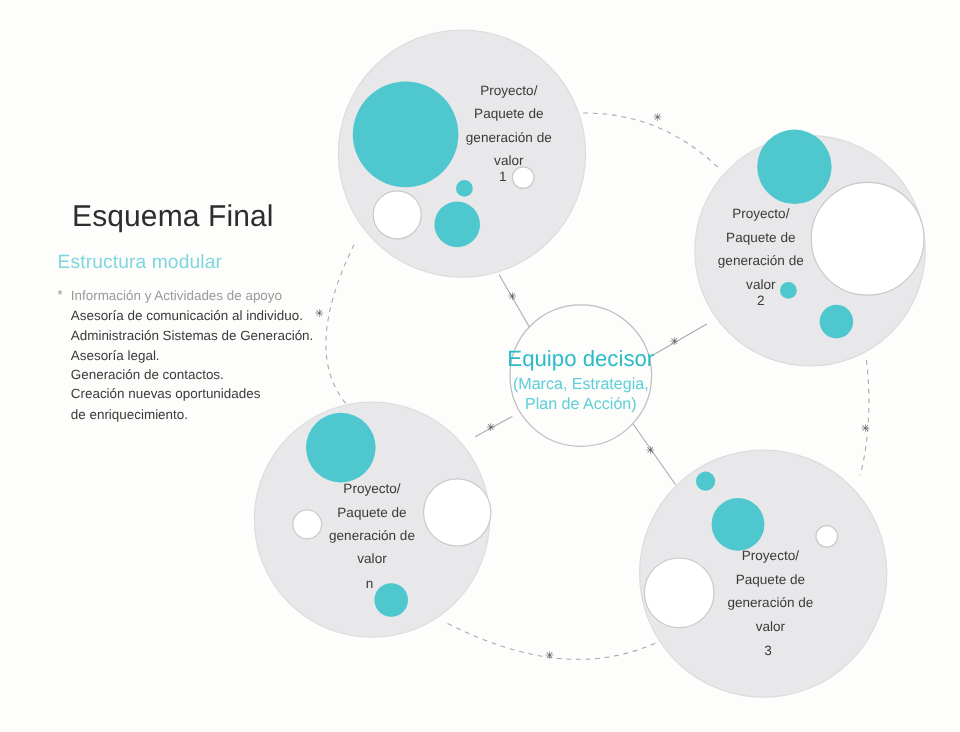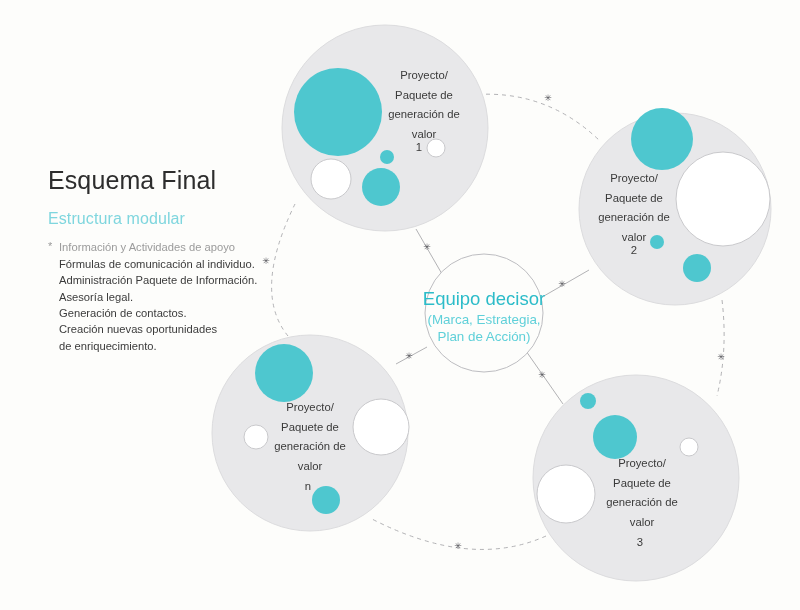--- a/index.html
+++ b/index.html
@@ -9,21 +9,21 @@
     font-family:"Liberation Sans", sans-serif;
     overflow:hidden;
     position:relative;
   }
   #stage{position:absolute;inset:0;width:800px;height:610px;}
   svg#scene{position:absolute;left:0;top:0;width:800px;height:610px;}
 
   .txtblock{position:absolute;left:48px;top:166px;width:260px;}
   .title{
     font-size:25px;color:#2d2d2d;letter-spacing:.1px;
-    line-height:1.12;font-weight:400;margin:0 0 2px 0;
+    line-height:1.12;font-weight:400;margin:0 0 2px 12px;
   }
   .subtitle{
     font-size:16px;color:#7fd6de;line-height:1.15;margin:16px 0 11px 0;
     font-weight:400;letter-spacing:.1px;
   }
   ul.bullets{list-style:none;margin:0;padding:0;}
   ul.bullets li{
     font-size:11.2px;color:#3b3b3b;line-height:16.4px;
     white-space:nowrap;padding-left:11px;position:relative;
   }
@@ -109,22 +109,22 @@
           <text x="484" y="324" text-anchor="middle" class="hub-sub"><tspan x="484" dy="0">(Marca, Estrategia,</tspan><tspan x="484" dy="17">Plan de Acción)</tspan></text>
         </g>
       </g>
   </svg>
 
   <div class="txtblock">
     <div class="title">Esquema Final</div>
     <div class="subtitle">Estructura modular</div>
     <ul class="bullets" id="bullets">
         <li class="lead"><span class="star">*</span><span>Información y Actividades de apoyo</span></li>
-        <li>Fórmulas de comunicación al individuo.</li>
-        <li>Administración Paquete de Información.</li>
+        <li>Asesoría de comunicación al individuo.</li>
+        <li>Administración Sistemas de Generación.</li>
         <li>Asesoría legal.</li>
         <li>Generación de contactos.</li>
         <li>Creación nuevas oportunidades</li>
         <li>de enriquecimiento.</li>
       </ul>
   </div>
 
 </div>
 
 </body></html>

